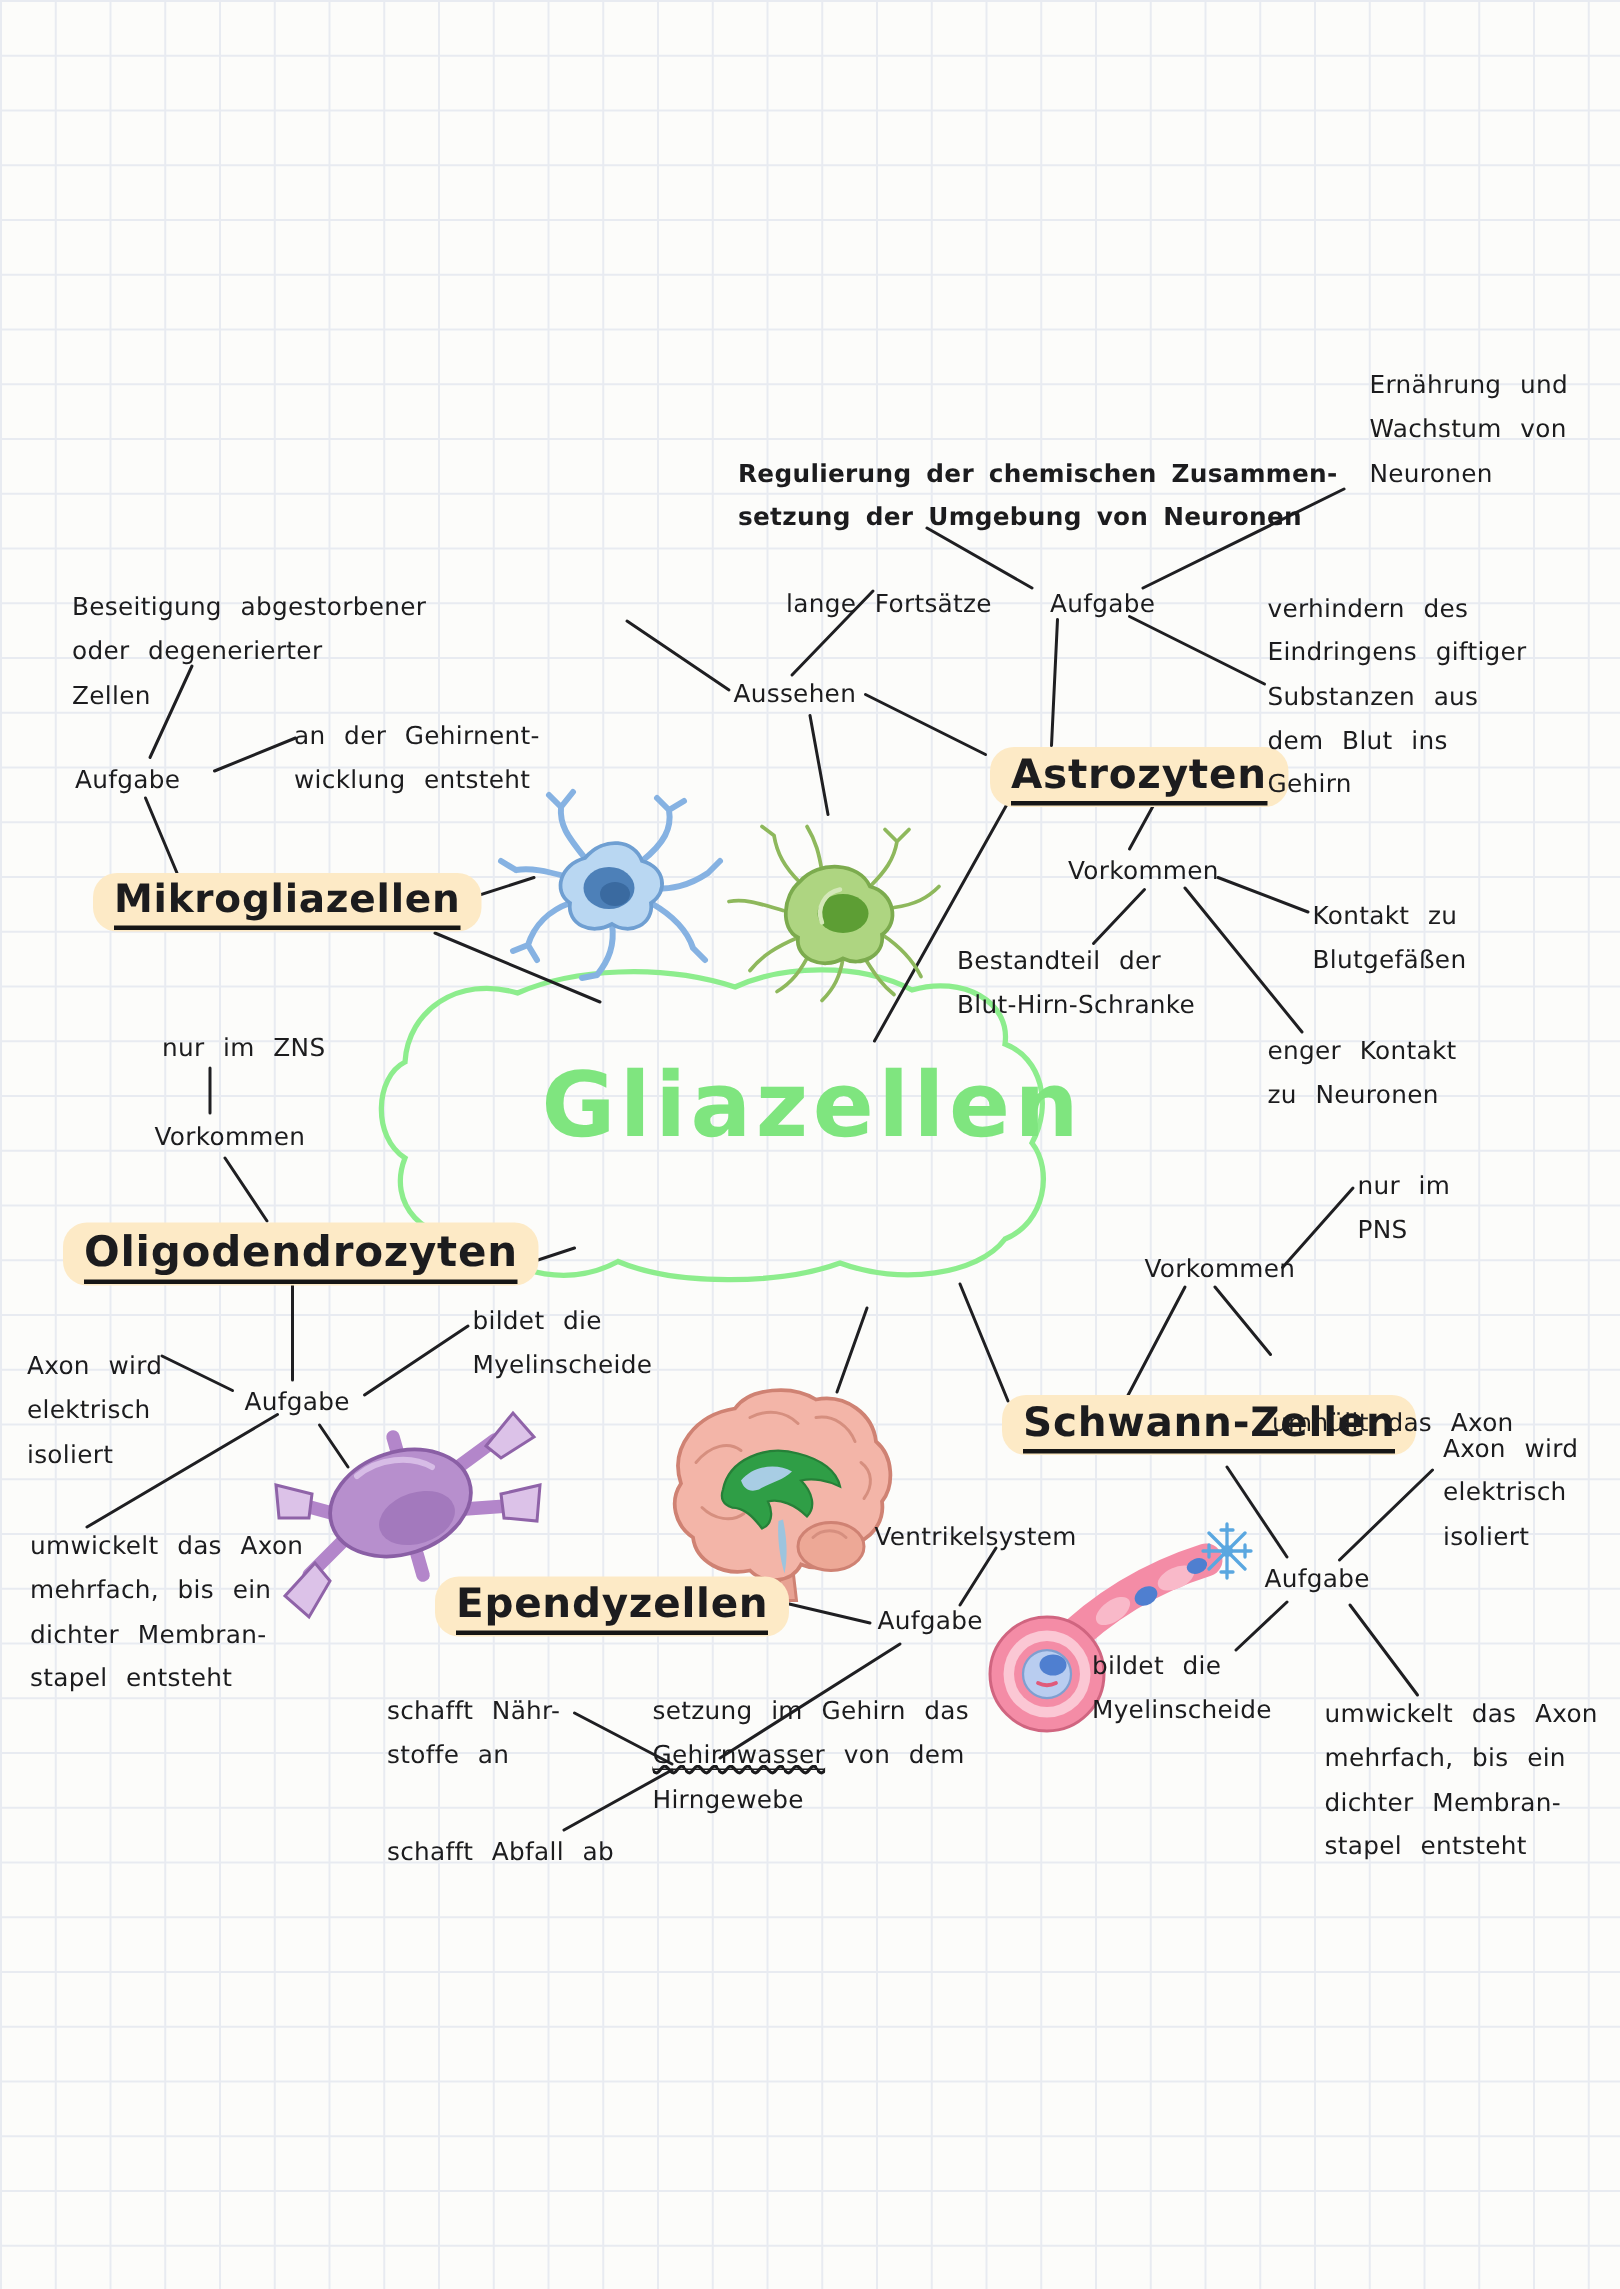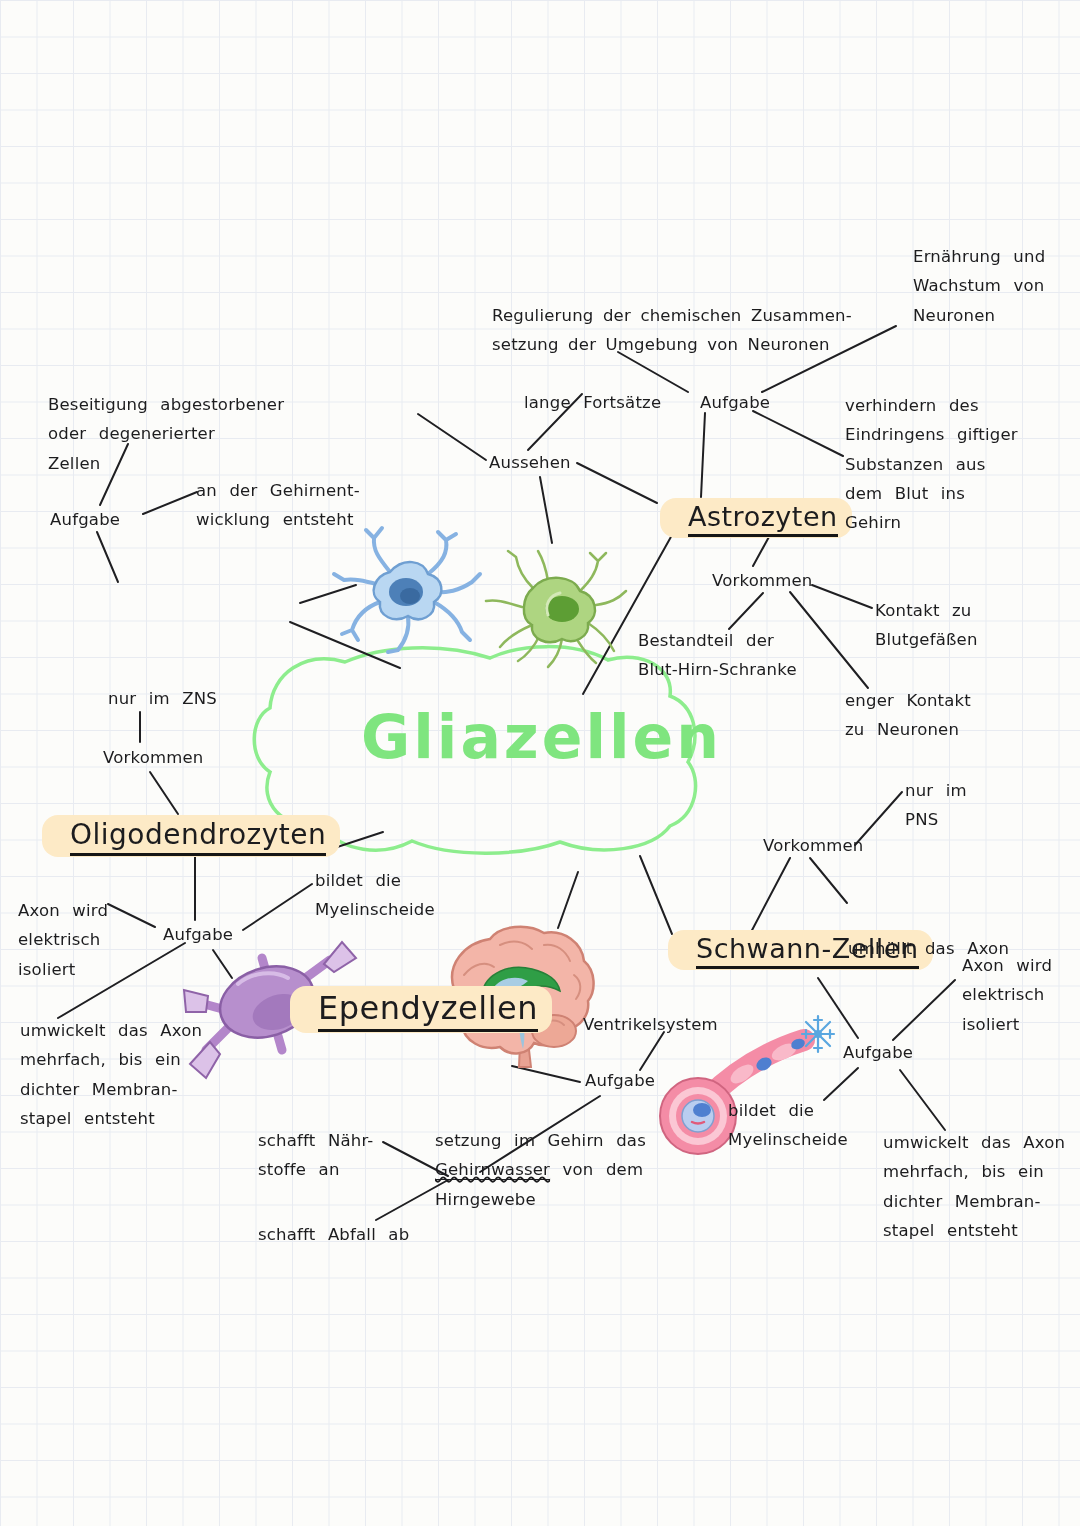--- a/index.html
+++ b/index.html
@@ -12,24 +12,24 @@
     background-size:36.5px 36.5px;
     font-family:"DejaVu Sans", sans-serif;
     color:#1c1c1e;
   }
   .layer{position:absolute;left:0;top:0;}
   .lbl{
     position:absolute;white-space:pre-line;
     font-size:16.5px;line-height:1.78;letter-spacing:.2px;word-spacing:7px;
     color:#1c1c1e;
   }
-  .small-gap{word-spacing:4px;}
+  .small-gap{word-spacing:4px;font-weight:bold;}
   .title{
     position:absolute;background:#fdeac6;border-radius:16px;
-    padding:3px 14px 6px 28px;font-weight:normal;
+    padding:3px 14px 6px 14px;font-weight:bold;
   }
   .tspan{border-bottom:3px solid #161616;padding-bottom:2px;letter-spacing:.5px;}
   .center-label{
     position:absolute;font-size:60px;font-weight:bold;color:#7fe57f;
     letter-spacing:3px;
     margin-left:39px;
   }
   .wavy{
     text-decoration:underline wavy 1.5px #1c1c1e;
     border-bottom:1.5px solid #1c1c1e;
@@ -194,20 +194,21 @@
     <g stroke="#5aa7e0" stroke-width="2.2" stroke-linecap="round" fill="none">
       <path d="M172,22 L172,4 M172,22 L172,40 M172,22 L156,22 M172,22 L188,22
                M172,22 L160,10 M172,22 L184,34 M172,22 L160,34 M172,22 L184,10"></path>
       <path d="M168,8 L176,8 M168,36 L176,36 M160,18 L160,26 M184,18 L184,26"></path>
     </g>
     <circle cx="172" cy="22" r="4" fill="#5aa7e0"></circle>
   </svg>
 
   <div class="center-label" style="left:322px;top:702px">Gliazellen</div>
 
+  <div class="title" style="left:62px;top:582px;font-size:26px"><span class="tspan">Mikrogliazellen</span></div>
   <div class="lbl" style="left:48px;top:390px">Beseitigung abgestorbener
 oder degenerierter
 Zellen</div>
   <div class="lbl" style="left:50px;top:505px">Aufgabe</div>
   <div class="lbl" style="left:196px;top:476px">an der Gehirnent-
 wicklung entsteht</div>
   <div class="lbl" style="left:108px;top:684px">nur im ZNS</div>
   <div class="lbl" style="left:103px;top:743px">Vorkommen</div>
 
   <div class="title" style="left:660px;top:498px;font-size:27px"><span class="tspan">Astrozyten</span></div>
@@ -237,21 +238,21 @@
 Myelinscheide</div>
   <div class="lbl" style="left:18px;top:896px">Axon wird
 elektrisch
 isoliert</div>
   <div class="lbl" style="left:163px;top:920px">Aufgabe</div>
   <div class="lbl" style="left:20px;top:1016px">umwickelt das Axon
 mehrfach, bis ein
 dichter Membran-
 stapel entsteht</div>
 
-  <div class="title" style="left:290px;top:986px;font-size:32px"><span class="tspan">Ependyzellen</span></div>
+  <div class="title" style="left:290px;top:1051px;font-size:27px"><span class="tspan">Ependyzellen</span></div>
   <div class="lbl" style="left:583px;top:1010px">Ventrikelsystem</div>
   <div class="lbl" style="left:585px;top:1066px">Aufgabe</div>
   <div class="lbl" style="left:258px;top:1126px">schafft Nähr-
 stoffe an</div>
   <div class="lbl" style="left:435px;top:1126px;width:244px"><span>setzung im Gehirn das </span><span class="wavy">Gehirnwasser</span><span> von dem Hirngewebe</span></div>
   <div class="lbl" style="left:258px;top:1220px">schafft Abfall ab</div>
 
   <div class="title" style="left:668px;top:930px;font-size:27px"><span class="tspan">Schwann-Zellen</span></div>
   <div class="lbl" style="left:905px;top:776px">nur im
 PNS</div>

